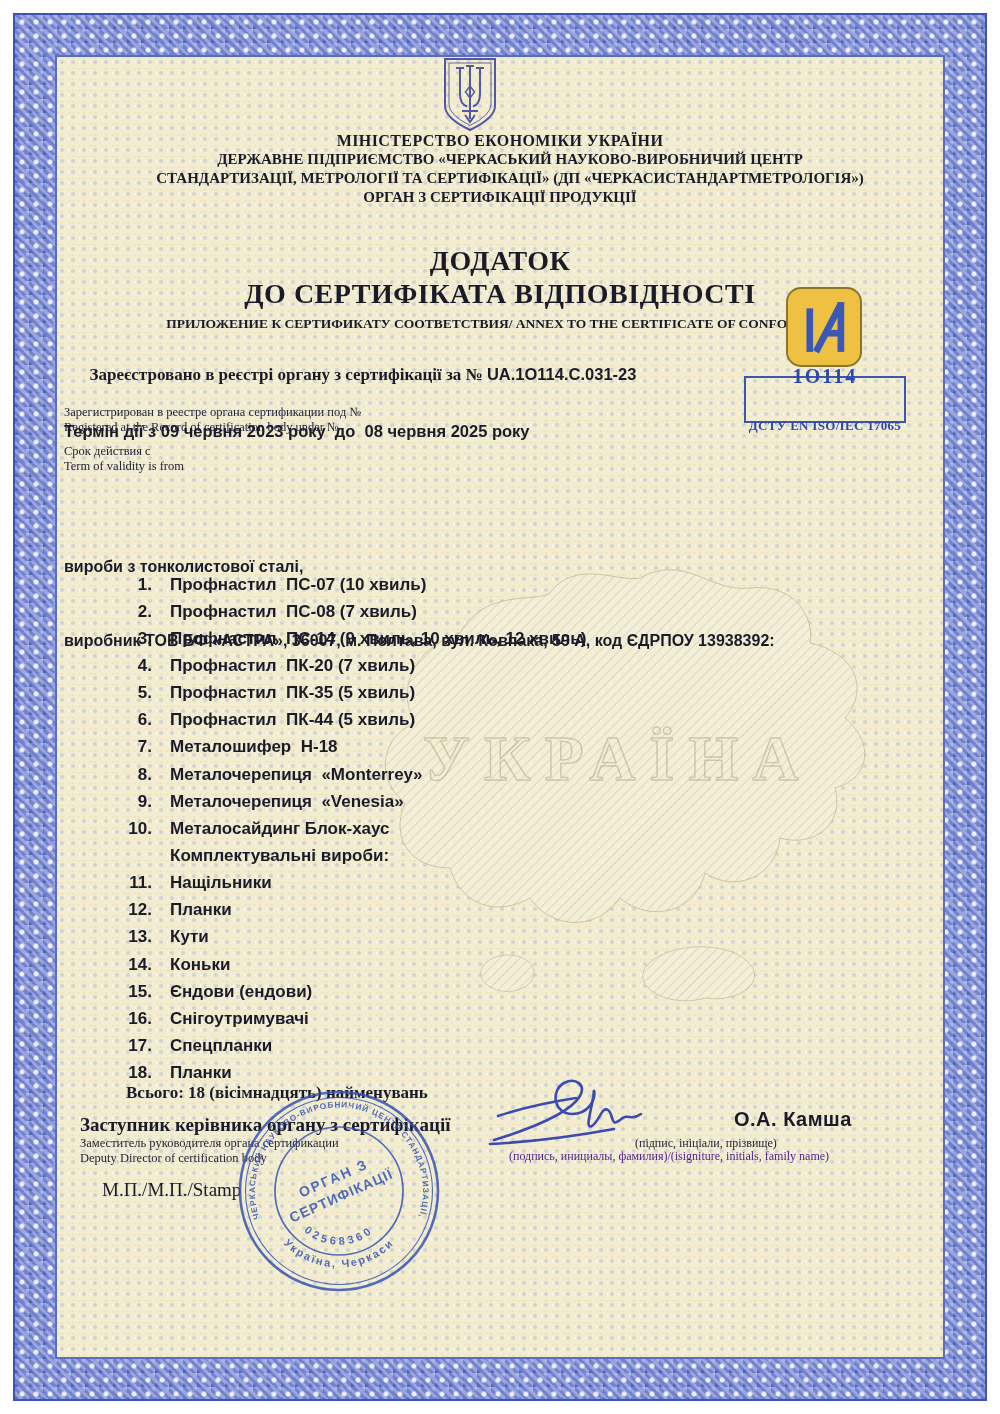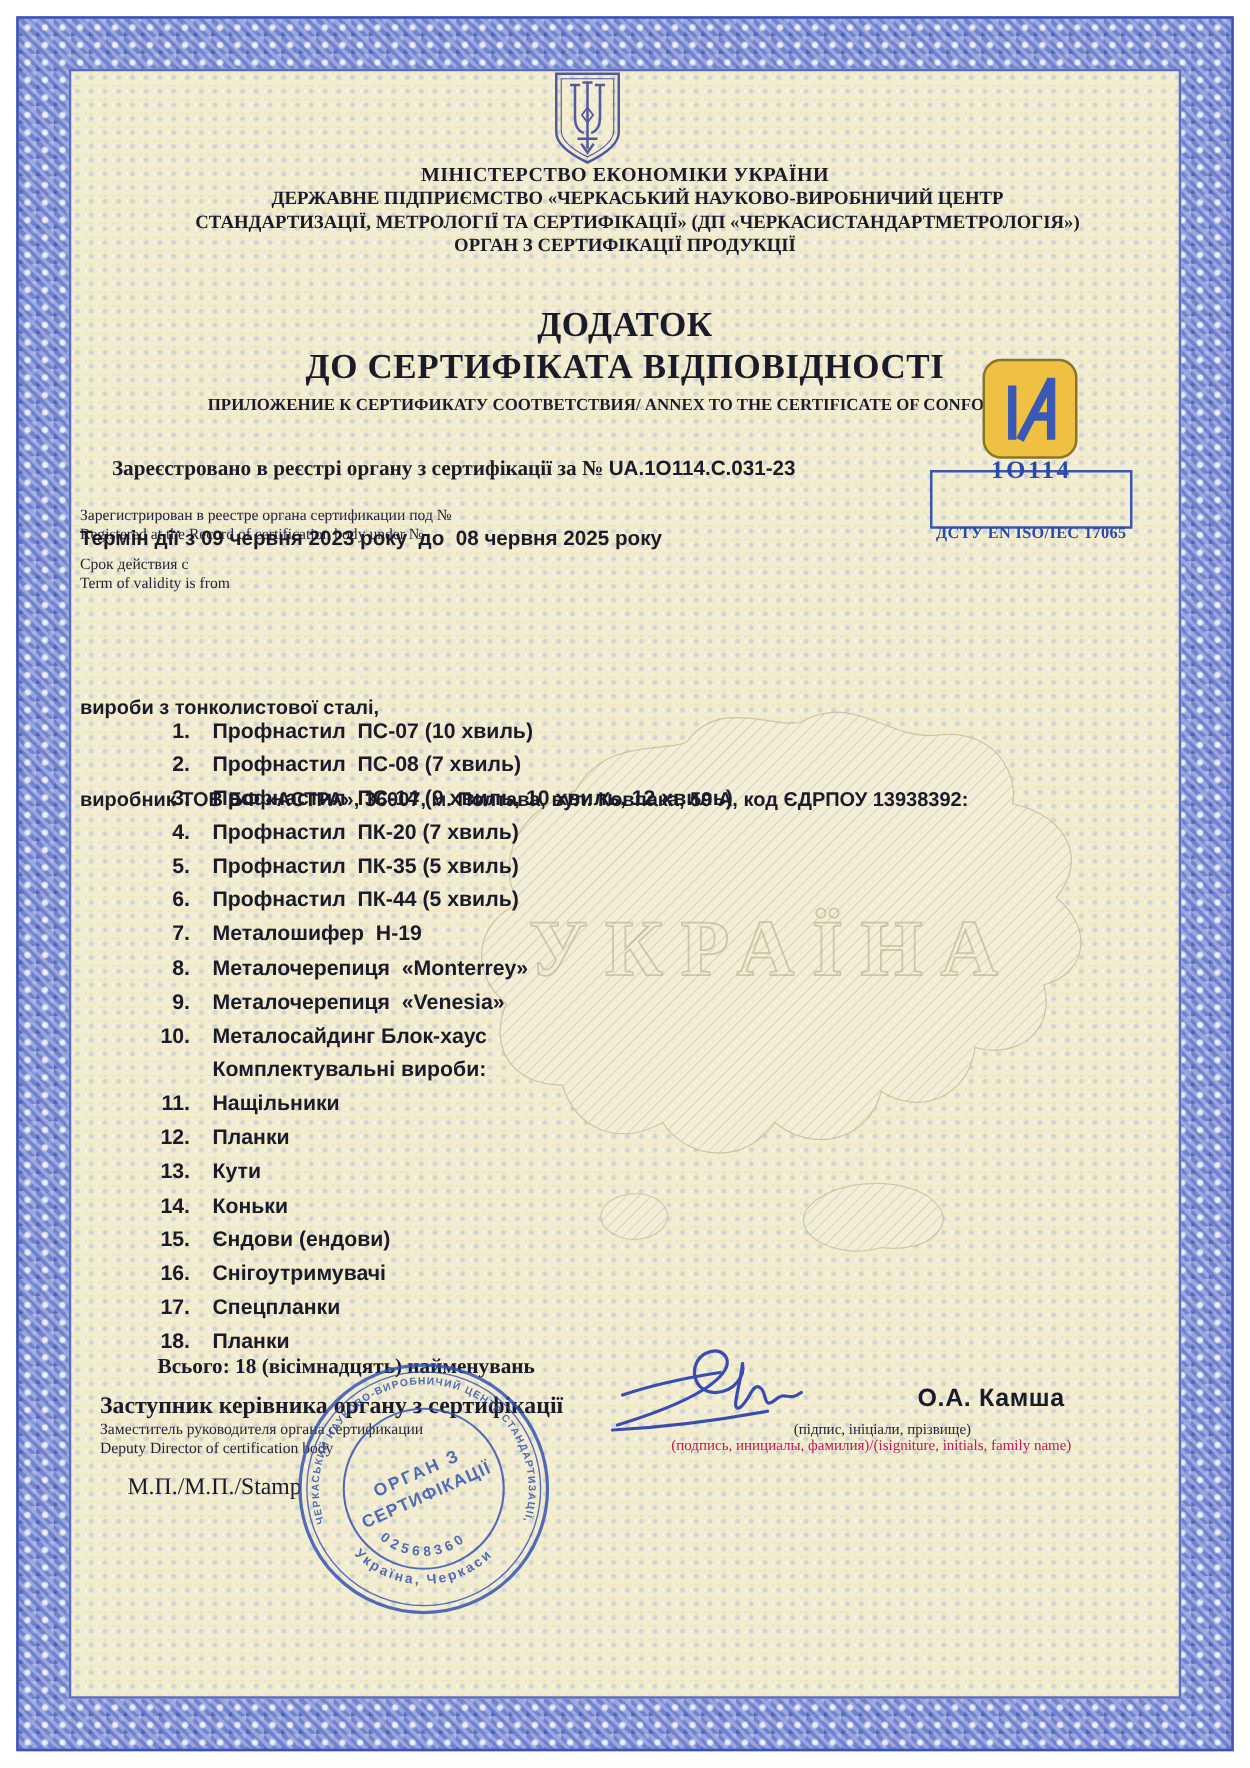--- a/index.html
+++ b/index.html
@@ -66,21 +66,21 @@
   .pnum{flex:0 0 26px;text-align:right;}
   .ptxt{margin-left:18px;white-space:pre;}
   .total{left:126px;top:1083px;font-family:Liberation Serif, serif;font-weight:bold;font-size:17px;}
 
   
   .sig-left{left:80px;top:1113px;}
   .sig-left .t-ua{font-size:19px;font-weight:bold;line-height:23px;}
   .stamp-label{left:102px;top:1179px;font-size:19px;}
   .sig-name{left:734px;top:1108px;font-family:"Liberation Sans",sans-serif;font-weight:bold;font-size:20px;letter-spacing:.5px;}
   .note-ua{left:635px;top:1136px;font-size:12px;color:#24243a;}
-  .note-ruen{left:537px;top:1149px;font-size:12px;color:#be185d;}
+  .note-ruen{left:509px;top:1149px;font-size:12px;color:#4c1d95;}
 
   .wm{left:365px;top:548px;width:525px;height:510px;}
   .stamp{left:234px;top:1086px;width:210px;height:210px;opacity:.82;}
   .signature{left:488px;top:1070px;width:230px;height:80px;opacity:.92;}
 </style>
 </head>
 <body>
 
 <div class="page">
   <div class="frame"></div>
@@ -196,21 +196,21 @@
         <span class="ptxt">Профнастил  ПК-35 (5 хвиль)</span>
       </div>
 
       <div class="prow">
         <span class="pnum">6.</span>
         <span class="ptxt">Профнастил  ПК-44 (5 хвиль)</span>
       </div>
 
       <div class="prow">
         <span class="pnum">7.</span>
-        <span class="ptxt">Металошифер  Н-19</span>
+        <span class="ptxt">Металошифер  Н-18</span>
       </div>
 
       <div class="prow">
         <span class="pnum">8.</span>
         <span class="ptxt">Металочерепиця  «Monterrey»</span>
       </div>
 
       <div class="prow">
         <span class="pnum">9.</span>
         <span class="ptxt">Металочерепиця  «Venesia»</span>

